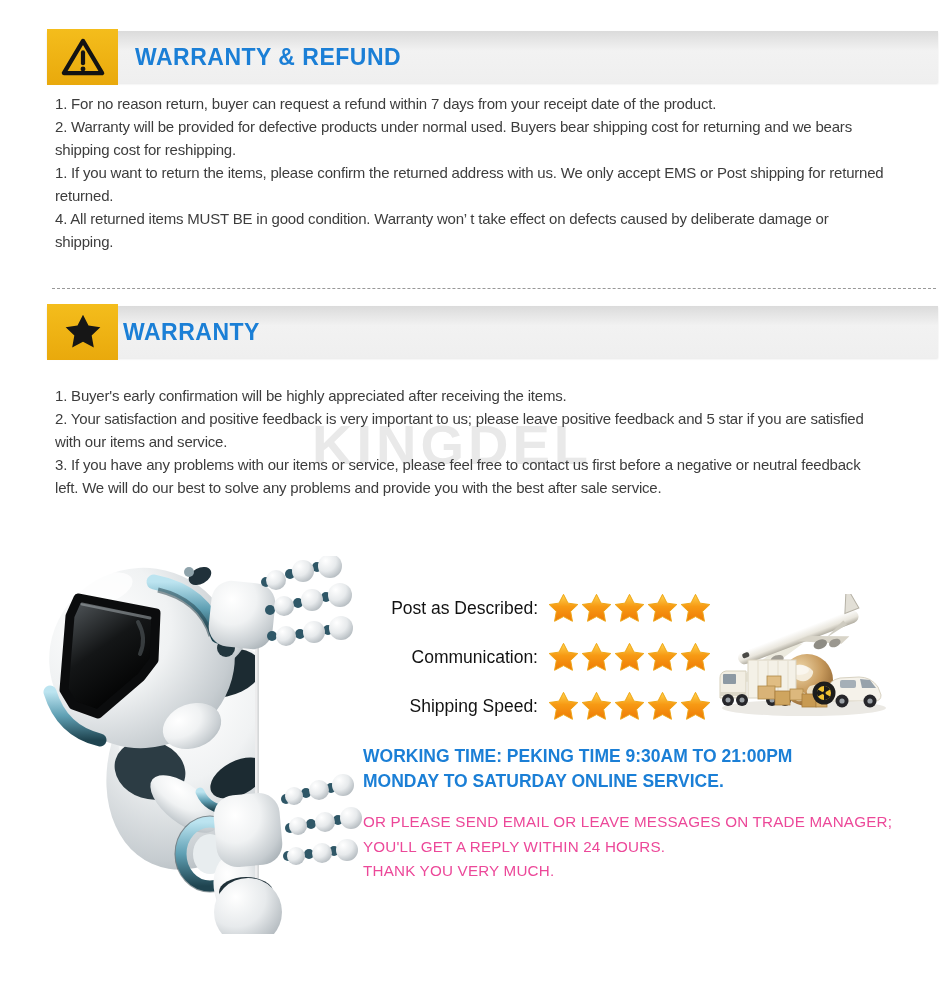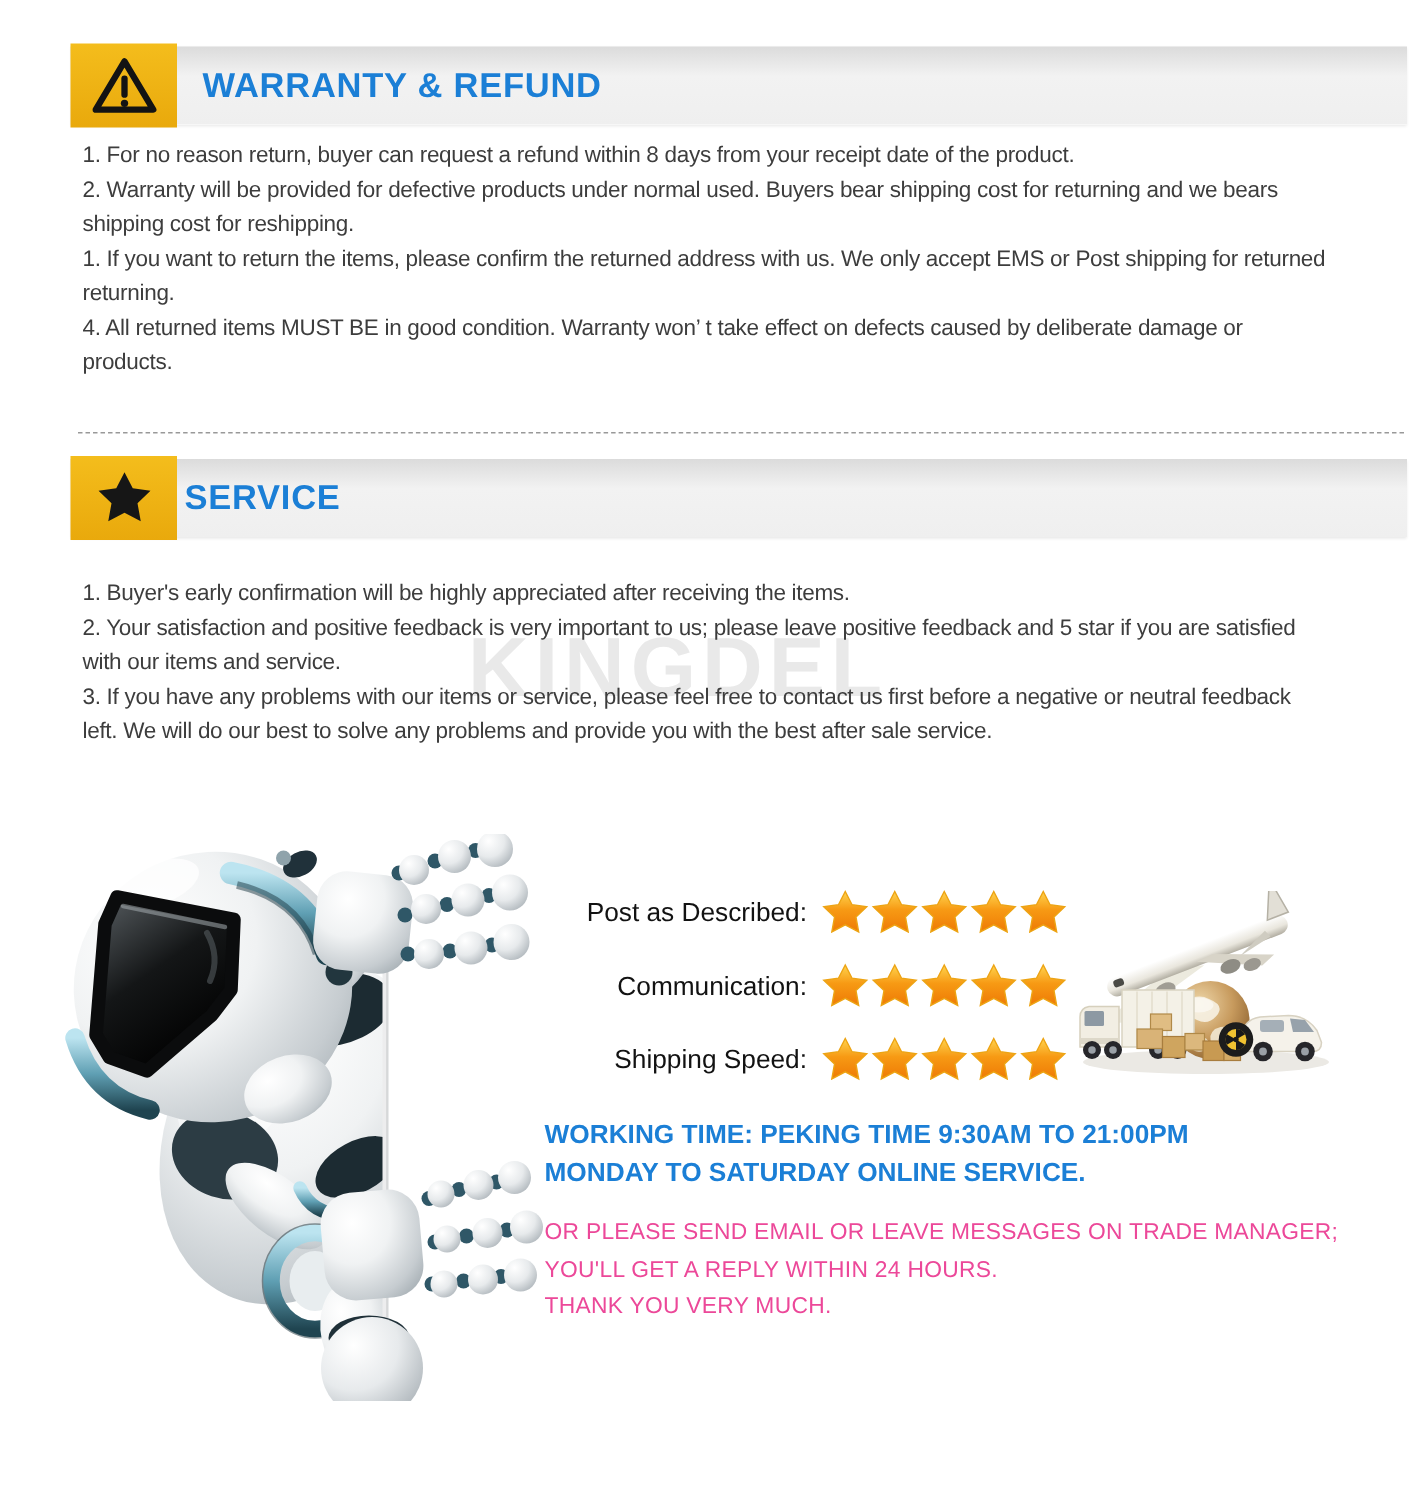--- a/index.html
+++ b/index.html
@@ -76,38 +76,38 @@
         <path d="M30 6 L55 48 L5 48 Z" fill="none" stroke="#131313" stroke-width="5.5" stroke-linejoin="round"></path>
         <line x1="30" y1="21" x2="30" y2="35" stroke="#131313" stroke-width="5.5" stroke-linecap="round"></line>
         <circle cx="30" cy="42.5" r="3.2" fill="#131313"></circle>
       </svg>
     </div>
     <div class="bar-title">WARRANTY &amp; REFUND</div>
   </div>
 
   <div class="txtblock" id="warranty-text">
 
-  <div class="tline">1. For no reason return, buyer can request a refund within 8 days from your receipt date of the product.</div>
+  <div class="tline">1. For no reason return, buyer can request a refund within 7 days from your receipt date of the product.</div>
       <div class="tline">2. Warranty will be provided for defective products under normal used. Buyers bear shipping cost for returning and we bears</div>
       <div class="tline">shipping cost for reshipping.</div>
       <div class="tline">1. If you want to return the items, please confirm the returned address with us. We only accept EMS or Post shipping for returned</div>
-      <div class="tline">returning.</div>
+      <div class="tline">returned.</div>
       <div class="tline">4. All returned items MUST BE in good condition. Warranty won’ t take effect on defects caused by deliberate damage or</div>
-      <div class="tline">products.</div>
+      <div class="tline">shipping.</div>
     </div>
 
   <div class="divider"></div>
 
   <div class="bar bar2">
     <div class="bar-icon">
       <svg class="hdr-star" viewBox="0 0 24 24">
           <use href="#star5"></use>
         </svg>
     </div>
-    <div class="bar-title">SERVICE</div>
+    <div class="bar-title">WARRANTY</div>
   </div>
 
   <div class="watermark">KINGDEL</div>
 
   <div class="txtblock" id="feedback-text">
 
   <div class="tline">1. Buyer's early confirmation will be highly appreciated after receiving the items.</div>
       <div class="tline">2. Your satisfaction and positive feedback is very important to us; please leave positive feedback and 5 star if you are satisfied</div>
       <div class="tline">with our items and service.</div>
       <div class="tline">3. If you have any problems with our items or service, please feel free to contact us first before a negative or neutral feedback</div>

